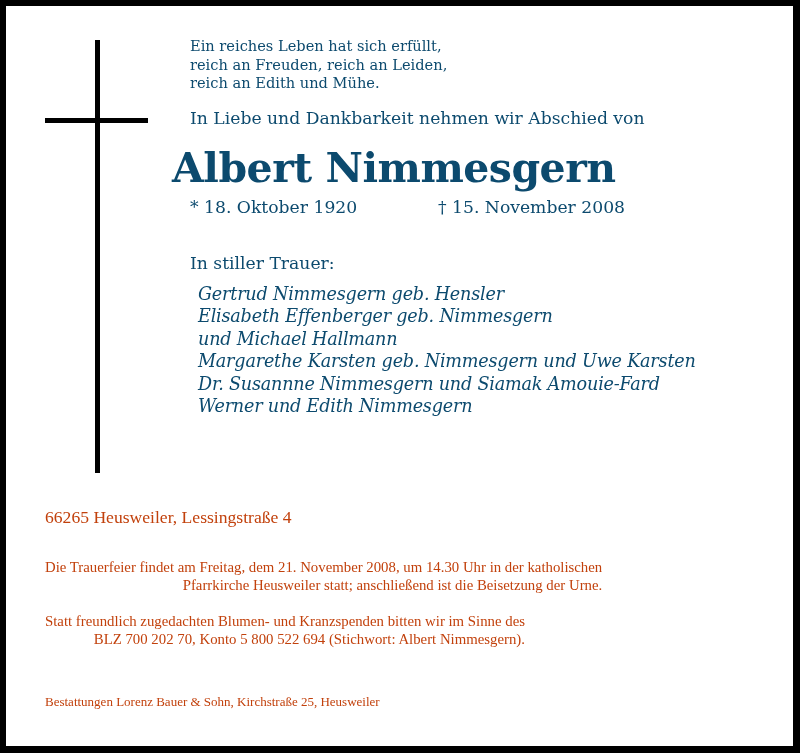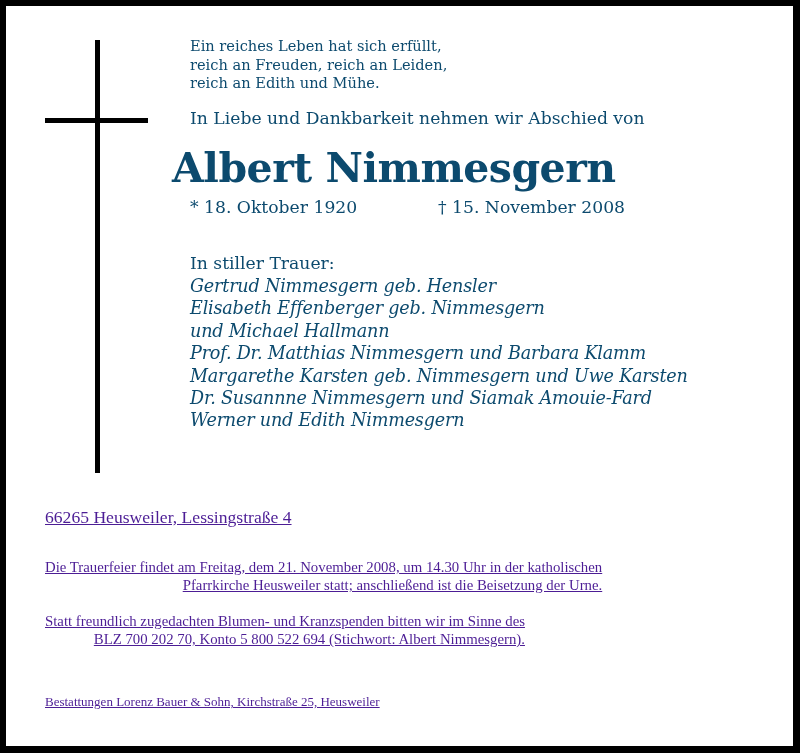--- a/index.html
+++ b/index.html
@@ -7,28 +7,28 @@
     .frame {
       position: absolute; left: 0; top: 0;
       width: 800px; height: 753px; box-sizing: border-box;
       border-left: 6px solid #000; border-top: 6px solid #000;
       border-right: 7px solid #000; border-bottom: 7px solid #000;
       background: #fff;
     }
     .cross-v { position: absolute; left: 95px; top: 40px; width: 5px; height: 433px; background: #000; }
     .cross-h { position: absolute; left: 45px; top: 118px; width: 103px; height: 5px; background: #000; }
     .serif { font-family: "DejaVu Serif", "Liberation Serif", serif; color: #0c4a6e; }
-    .cond { font-family: "Liberation Serif", "DejaVu Serif", serif; color: #4c1d95; text-decoration: underline; }
+    .cond { font-family: "Liberation Serif", "DejaVu Serif", serif; color: #c2410c; }
     .motto { position: absolute; left: 190px; top: 37px; font-size: 14.6px; line-height: 18.5px; }
     .intro { position: absolute; left: 190px; top: 107px; font-size: 17.2px; line-height: 22px; }
     .name { position: absolute; left: 172px; top: 143px; font-size: 41px; font-weight: bold; line-height: 50px; letter-spacing: -0.5px; }
     .born { position: absolute; left: 190px; top: 196px; font-size: 17.2px; line-height: 22px; }
     .died { position: absolute; left: 438px; top: 196px; font-size: 17.2px; line-height: 22px; }
     .mourn-h { position: absolute; left: 190px; top: 252px; font-size: 17.2px; line-height: 22px; }
-    .mourners { position: absolute; left: 190px; top: 275px; font-size: 17.6px; line-height: 22.4px; font-style: italic; margin: 0; padding: 0; list-style: none; letter-spacing: -0.2px; }
+    .mourners { position: absolute; left: 190px; top: 275px; font-size: 17.6px; line-height: 22.4px; font-style: italic; margin: 8px; padding: 0; list-style: none; letter-spacing: -0.2px; }
     .address { position: absolute; left: 45px; top: 506px; font-size: 17.6px; line-height: 22px; }
     .para { position: absolute; left: 45px; font-size: 14.8px; line-height: 18.4px; text-align: right; }
     .p1 { top: 558px; }
     .p2 { top: 612px; }
     .undertaker { position: absolute; left: 45px; top: 693px; font-size: 13px; line-height: 18.4px; }
     .line { display: block; white-space: nowrap; }
   </style>
 </head>
 <body>
 
@@ -51,21 +51,20 @@
 
 <div class="born serif">* 18. Oktober 1920</div>
 <div class="died serif">† 15. November 2008</div>
 
 <div class="mourn-h serif">In stiller Trauer:</div>
 
 <ul class="mourners serif">
   <li class="line">Gertrud Nimmesgern geb. Hensler</li>
   <li class="line">Elisabeth Effenberger geb. Nimmesgern</li>
   <li class="line">und Michael Hallmann</li>
-  <li class="line">Prof. Dr. Matthias Nimmesgern und Barbara Klamm</li>
   <li class="line">Margarethe Karsten geb. Nimmesgern und Uwe Karsten</li>
   <li class="line">Dr. Susannne Nimmesgern und Siamak Amouie-Fard</li>
   <li class="line">Werner und Edith Nimmesgern</li>
 </ul>
 
 <div class="address cond">66265 Heusweiler, Lessingstraße 4</div>
 
 <div class="para p1 cond">
   <span class="line">Die Trauerfeier findet am Freitag, dem 21. November 2008, um 14.30 Uhr in der katholischen</span>
   <span class="line">Pfarrkirche Heusweiler statt; anschließend ist die Beisetzung der Urne.</span>

